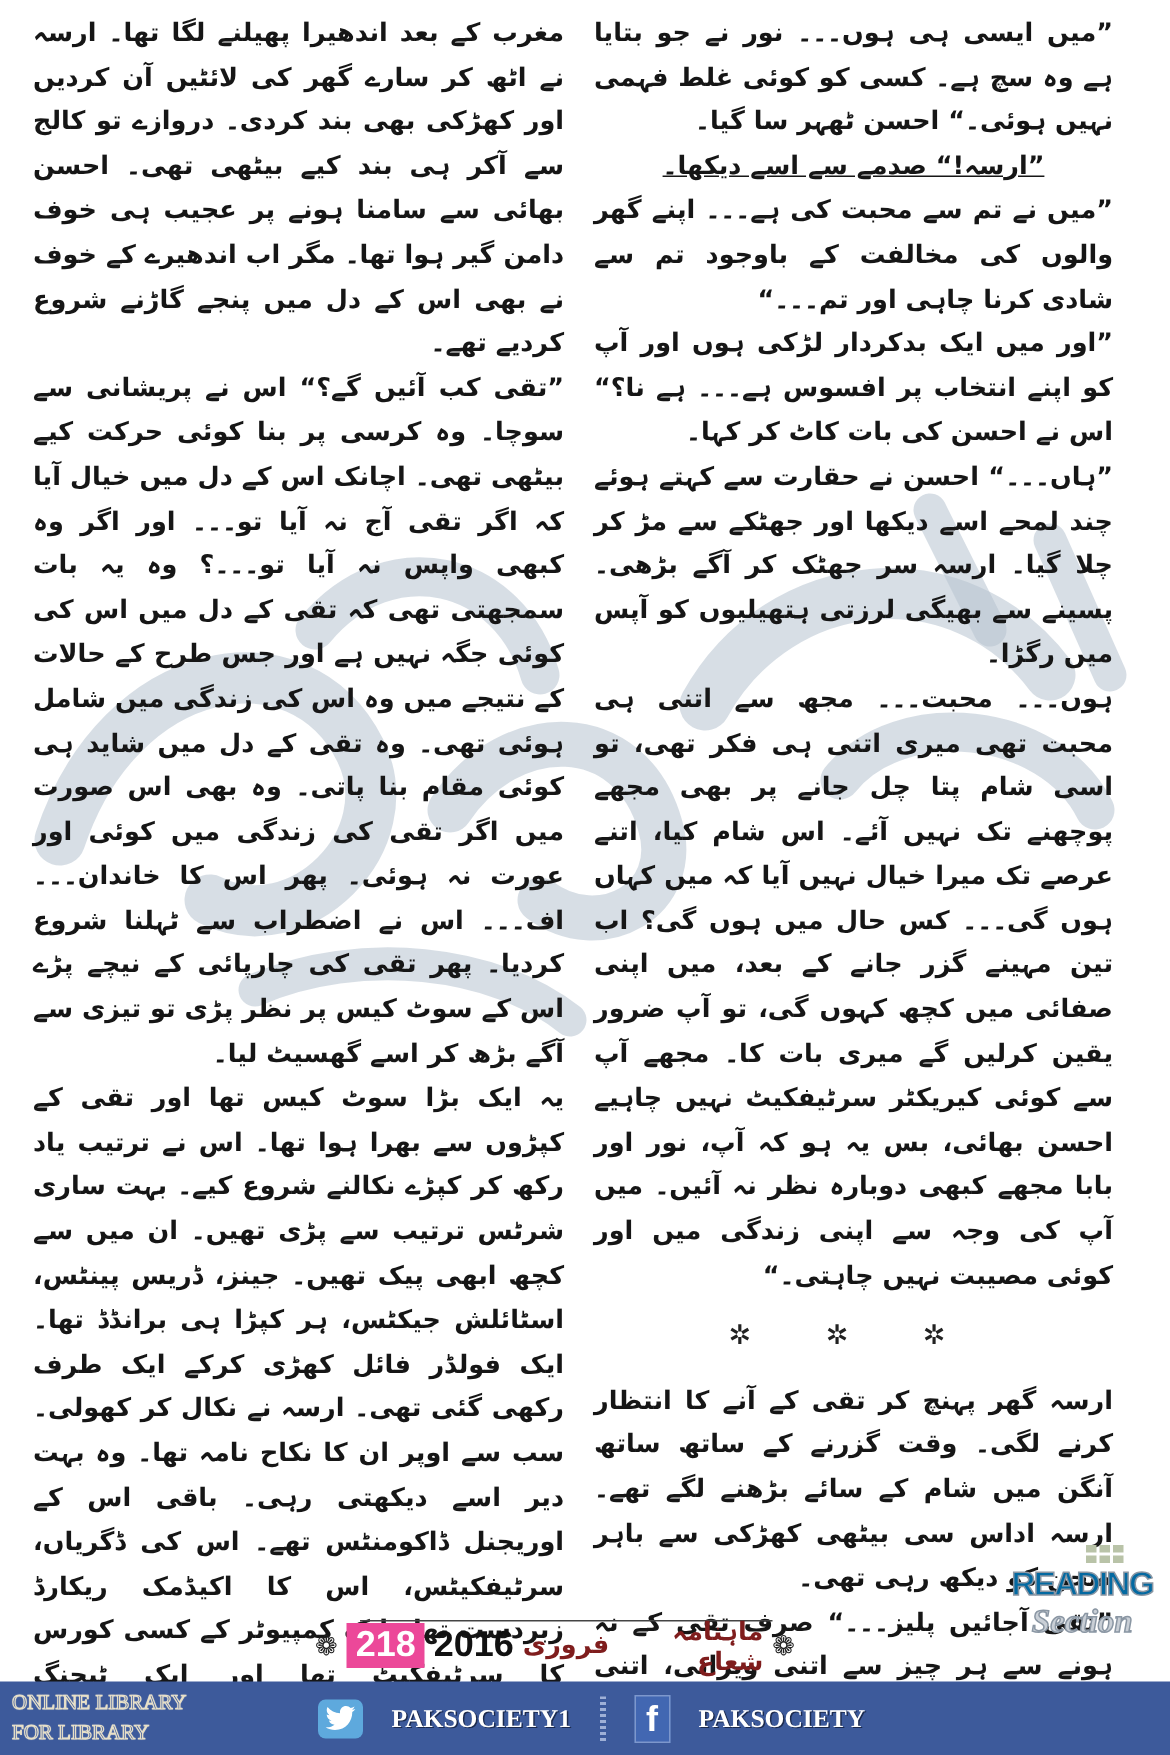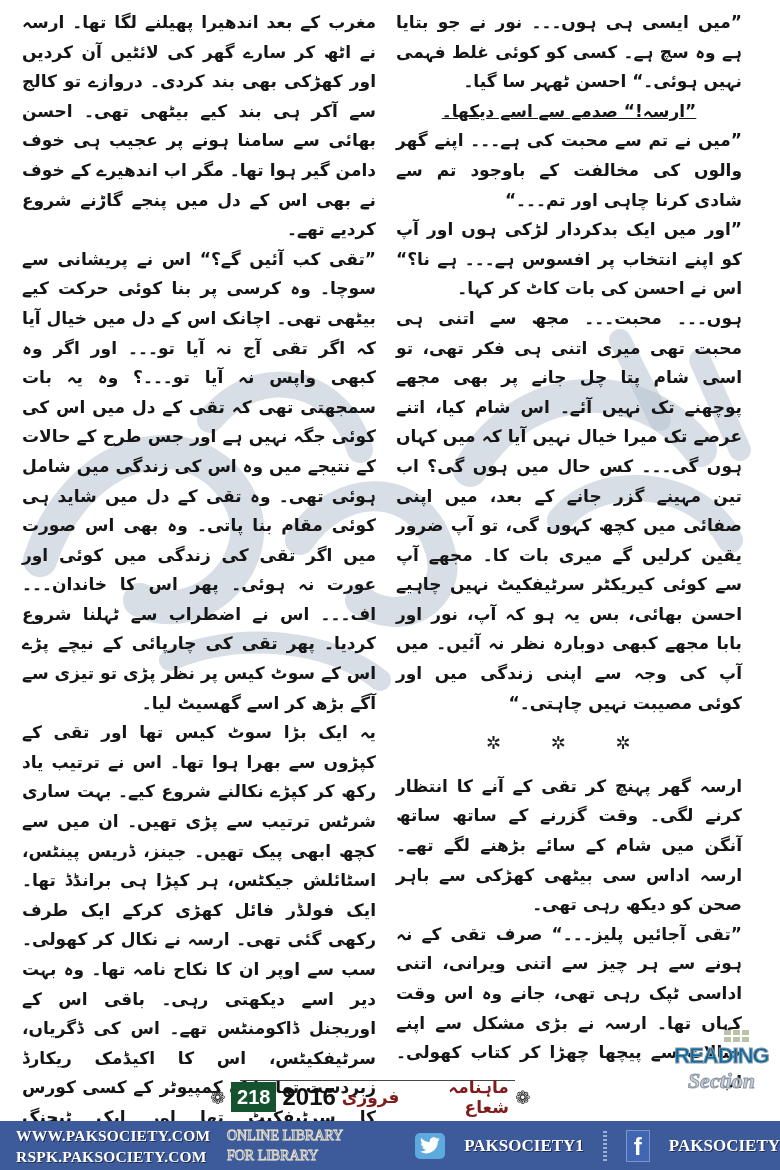--- a/index.html
+++ b/index.html
@@ -28,22 +28,22 @@
       direction: ltr; text-align: center; margin: 10px 0 14px 0;
       font-size: 18px; letter-spacing: 22px; color: #222; font-weight: normal;
     }
     .page-banner {
       position: absolute; left: 210px; top: 1080px; width: 320px; height: 34px;
       display: flex; align-items: center; justify-content: center; gap: 6px;
       z-index: 2;
     }
     .banner-ornament { font-size: 18px; color: #222; }
     .page-number {
-      background: #14532d; color: #fff; font-family: "Liberation Sans", sans-serif;
-      font-weight: bold; font-size: 20px; padding: 1px 6px; line-height: 28px;
+      background: #ec4899; color: #fff; font-family: "Liberation Sans", sans-serif;
+      font-weight: bold; font-size: 24px; padding: 1px 6px; line-height: 28px;
     }
     .banner-year { font-family: "Liberation Sans", sans-serif; font-weight: bold; font-size: 24px; color: #111; }
     .banner-month, .banner-mag {
       direction: rtl; font-family: "DejaVu Sans", sans-serif; font-weight: bold; font-size: 17px; color: #7f1d1d;
     }
     .banner-line {
       position: absolute; left: 240px; top: 1080px; width: 275px; border-top: 1px solid #444; z-index: 1;
     }
     .reading-badge {
       position: absolute; left: 663px; top: 1030px; width: 117px; height: 88px; z-index: 2;
@@ -111,20 +111,21 @@
   <p class="para">مغرب کے بعد اندھیرا پھیلنے لگا تھا۔ ارسہ نے اٹھ کر سارے گھر کی لائٹیں آن کردیں اور کھڑکی بھی بند کردی۔ دروازے تو کالج سے آکر ہی بند کیے بیٹھی تھی۔ احسن بھائی سے سامنا ہونے پر عجیب ہی خوف دامن گیر ہوا تھا۔ مگر اب اندھیرے کے خوف نے بھی اس کے دل میں پنجے گاڑنے شروع کردیے تھے۔</p>
   <p class="para">”تقی کب آئیں گے؟“ اس نے پریشانی سے سوچا۔ وہ کرسی پر بنا کوئی حرکت کیے بیٹھی تھی۔ اچانک اس کے دل میں خیال آیا کہ اگر تقی آج نہ آیا تو۔۔۔ اور اگر وہ کبھی واپس نہ آیا تو۔۔۔؟ وہ یہ بات سمجھتی تھی کہ تقی کے دل میں اس کی کوئی جگہ نہیں ہے اور جس طرح کے حالات کے نتیجے میں وہ اس کی زندگی میں شامل ہوئی تھی۔ وہ تقی کے دل میں شاید ہی کوئی مقام بنا پاتی۔ وہ بھی اس صورت میں اگر تقی کی زندگی میں کوئی اور عورت نہ ہوئی۔ پھر اس کا خاندان۔۔۔ اف۔۔۔ اس نے اضطراب سے ٹہلنا شروع کردیا۔ پھر تقی کی چارپائی کے نیچے پڑے اس کے سوٹ کیس پر نظر پڑی تو تیزی سے آگے بڑھ کر اسے گھسیٹ لیا۔</p>
   <p class="para">یہ ایک بڑا سوٹ کیس تھا اور تقی کے کپڑوں سے بھرا ہوا تھا۔ اس نے ترتیب یاد رکھ کر کپڑے نکالنے شروع کیے۔ بہت ساری شرٹس ترتیب سے پڑی تھیں۔ ان میں سے کچھ ابھی پیک تھیں۔ جینز، ڈریس پینٹس، اسٹائلش جیکٹس، ہر کپڑا ہی برانڈڈ تھا۔ ایک فولڈر فائل کھڑی کرکے ایک طرف رکھی گئی تھی۔ ارسہ نے نکال کر کھولی۔ سب سے اوپر ان کا نکاح نامہ تھا۔ وہ بہت دیر اسے دیکھتی رہی۔ باقی اس کے اوریجنل ڈاکومنٹس تھے۔ اس کی ڈگریاں، سرٹیفکیٹس، اس کا اکیڈمک ریکارڈ زبردست تھا۔ ایک کمپیوٹر کے کسی کورس کا سرٹیفکیٹ تھا اور ایک ٹیچنگ سرٹیفکیٹ۔ یعنی وہ پہلے اسلام آباد میں بھی ٹیچنگ ہی کررہا تھا۔ وہ غور سے سب دیکھتی رہی۔ کانووکیشن ڈے کا ایک بڑا گروپ فوٹو تھا۔ ان میں اس نے تقی کو ڈھونڈنے کی کوشش کی اور پھر پہچاننے میں کامیاب رہی۔ اسے بہت خوشی ہوئی تھی اس پر۔ پھر</p>
 </div>
 
 <div class="column col-right">
   <p class="para">”میں ایسی ہی ہوں۔۔۔ نور نے جو بتایا ہے وہ سچ ہے۔ کسی کو کوئی غلط فہمی نہیں ہوئی۔“ احسن ٹھہر سا گیا۔</p>
   <p class="para centered">”ارسہ!“ صدمے سے اسے دیکھا۔</p>
   <p class="para">”میں نے تم سے محبت کی ہے۔۔۔ اپنے گھر والوں کی مخالفت کے باوجود تم سے شادی کرنا چاہی اور تم۔۔۔“</p>
   <p class="para">”اور میں ایک بدکردار لڑکی ہوں اور آپ کو اپنے انتخاب پر افسوس ہے۔۔۔ ہے نا؟“ اس نے احسن کی بات کاٹ کر کہا۔</p>
+  <p class="para">”ہاں۔۔۔“ احسن نے حقارت سے کہتے ہوئے چند لمحے اسے دیکھا اور جھٹکے سے مڑ کر چلا گیا۔ ارسہ سر جھٹک کر آگے بڑھی۔ پسینے سے بھیگی لرزتی ہتھیلیوں کو آپس میں رگڑا۔</p>
   <p class="para">ہوں۔۔۔ محبت۔۔۔ مجھ سے اتنی ہی محبت تھی میری اتنی ہی فکر تھی، تو اسی شام پتا چل جانے پر بھی مجھے پوچھنے تک نہیں آئے۔ اس شام کیا، اتنے عرصے تک میرا خیال نہیں آیا کہ میں کہاں ہوں گی۔۔۔ کس حال میں ہوں گی؟ اب تین مہینے گزر جانے کے بعد، میں اپنی صفائی میں کچھ کہوں گی، تو آپ ضرور یقین کرلیں گے میری بات کا۔ مجھے آپ سے کوئی کیریکٹر سرٹیفکیٹ نہیں چاہیے احسن بھائی، بس یہ ہو کہ آپ، نور اور بابا مجھے کبھی دوبارہ نظر نہ آئیں۔ میں آپ کی وجہ سے اپنی زندگی میں اور کوئی مصیبت نہیں چاہتی۔“</p>
   <div class="stars">✲ ✲ ✲</div>
   <p class="para">ارسہ گھر پہنچ کر تقی کے آنے کا انتظار کرنے لگی۔ وقت گزرنے کے ساتھ ساتھ آنگن میں شام کے سائے بڑھنے لگے تھے۔ ارسہ اداس سی بیٹھی کھڑکی سے باہر صحن کو دیکھ رہی تھی۔</p>
   <p class="para">”تقی آجائیں پلیز۔۔۔“ صرف تقی کے نہ ہونے سے ہر چیز سے اتنی ویرانی، اتنی اداسی ٹپک رہی تھی، جانے وہ اس وقت کہاں تھا۔ ارسہ نے بڑی مشکل سے اپنے خیالات سے پیچھا چھڑا کر کتاب کھولی۔ اب</p>
 </div>
 
 <div class="banner-line"></div>
 <div class="page-banner">
   <span class="banner-ornament">❁</span>
   <span class="page-number">218</span>
@@ -141,24 +142,20 @@
       <span></span>
       <span></span>
       <span></span>
       <span></span>
   </div>
   <div class="reading-word">READING</div>
   <div class="section-word">Section</div>
 </div>
 
 <div class="footer">
-  <div class="footer-sites">
-    <div class="footer-site">WWW.PAKSOCIETY.COM</div>
-    <div class="footer-site">RSPK.PAKSOCIETY.COM</div>
-  </div>
   <div class="footer-library">
     <div class="footer-lib-line">ONLINE LIBRARY</div>
     <div class="footer-lib-line">FOR LIBRARY</div>
   </div>
   <div class="footer-social">
     <div class="twitter-icon">
       <svg viewBox="0 0 24 20">
           <path fill="#fff" d="M23 2.5c-.8.4-1.7.6-2.6.7.9-.6 1.6-1.4 2-2.5-.9.5-1.9.9-2.9 1.1C18.6.9 17.4.3 16.1.3c-2.5 0-4.5 2-4.5 4.5 0 .4 0 .7.1 1C7.9 5.6 4.6 3.8 2.4 1.1c-.4.7-.6 1.4-.6 2.3 0 1.6.8 2.9 2 3.8-.7 0-1.4-.2-2-.6v.1c0 2.2 1.6 4 3.6 4.4-.4.1-.8.2-1.2.2-.3 0-.6 0-.8-.1.6 1.8 2.2 3.1 4.2 3.1-1.5 1.2-3.5 1.9-5.6 1.9H1c2 1.3 4.4 2 6.9 2 8.3 0 12.8-6.9 12.8-12.8v-.6c.9-.6 1.7-1.4 2.3-2.3z"></path>
         </svg>
     </div>

